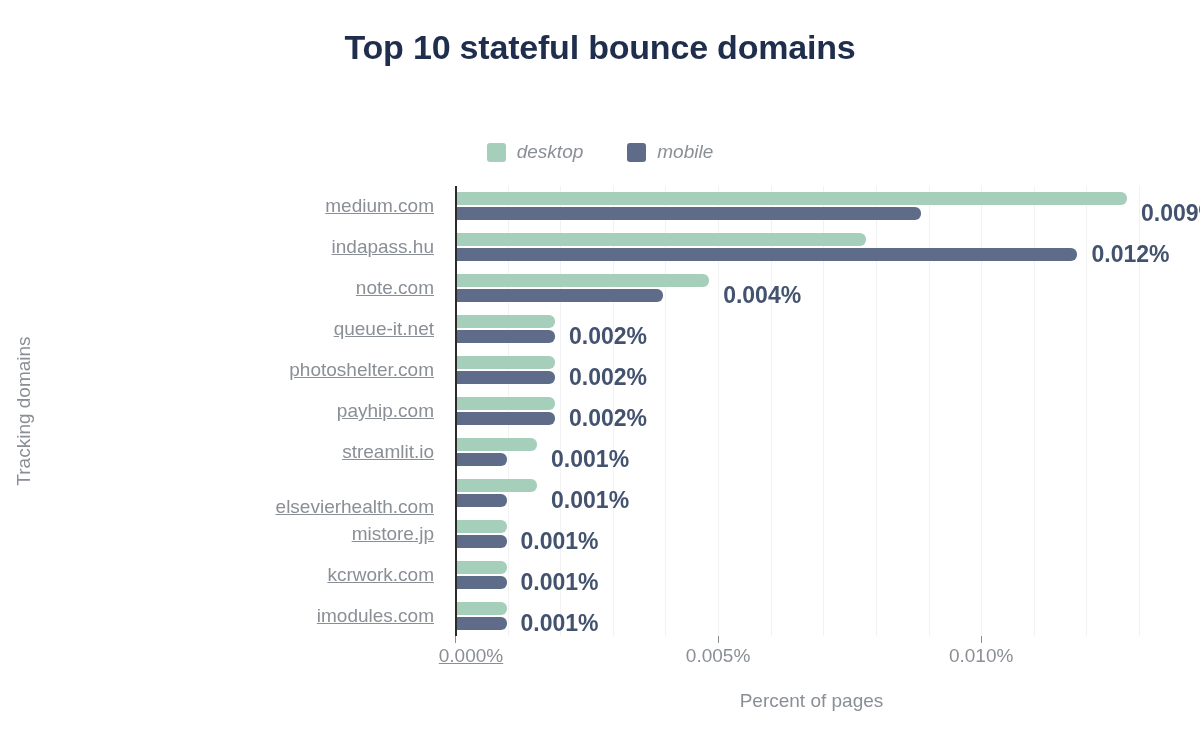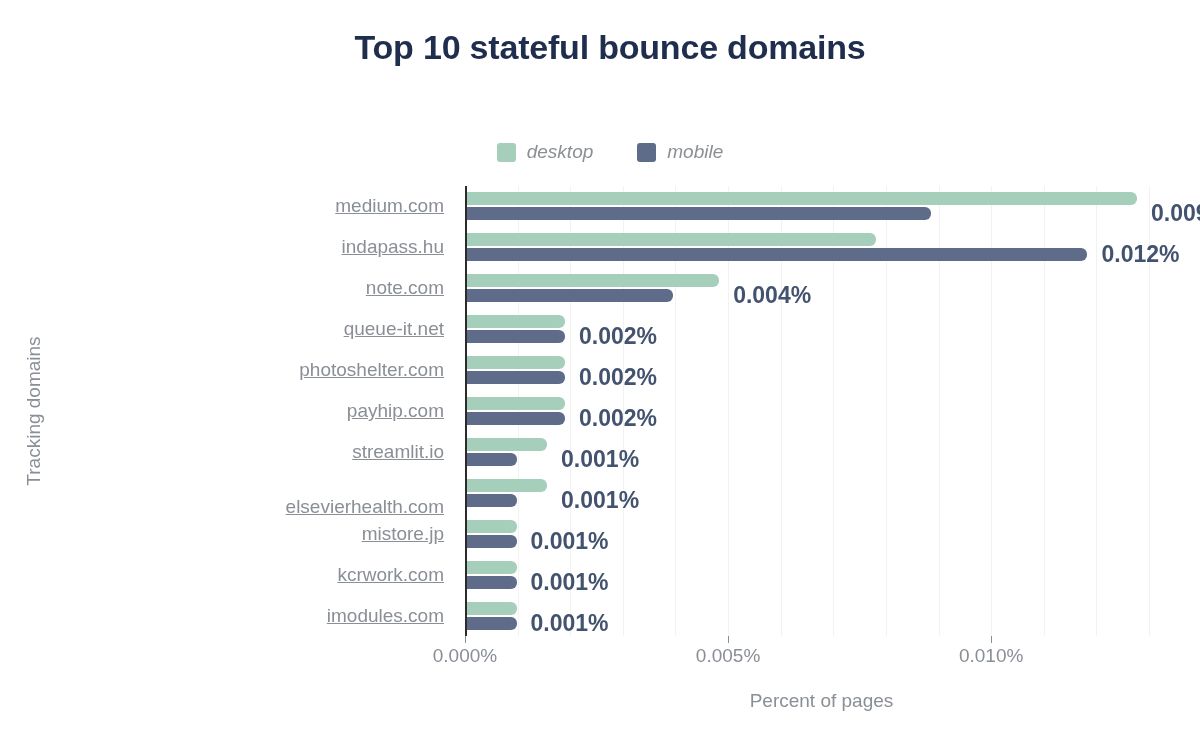--- a/index.html
+++ b/index.html
@@ -12,21 +12,20 @@
     height: 742px;
     font-family: "Liberation Sans", sans-serif;
     overflow: hidden;
     position: relative;
   }
 
   #figure {
     position: absolute;
     inset: 0;
     background: #ffffff;
-    margin-left: 10px;
   }
 
   
   #chart-title {
     position: absolute;
     top: 28px;
     left: 0;
     width: 1200px;
     text-align: center;
     font-size: 34px;
@@ -260,21 +259,21 @@
       <div class="value-label" style="left: 65.5675px; top: 395.636px;">0.001%</div>
       <div class="bar desktop" style="left: 0px; width: 51.5675px; top: 415.545px; background: rgb(166, 207, 187);"></div>
       <div class="bar mobile" style="left: 0px; width: 51.5675px; top: 430.545px; background: rgb(94, 108, 137);"></div>
       <div class="value-label" style="left: 65.5675px; top: 436.545px;">0.001%</div>
     </div>
 
   <div id="axis-line"></div>
 
   <div id="x-ticks">
       <div class="x-tick-mark" style="left: 0px;"></div>
-      <div class="x-tick-label" style="left: 0px;">0.000%</div>
+      <div class="x-tick-label" style="left: 16px; text-decoration: underline;">0.000%</div>
       <div class="x-tick-mark" style="left: 263.1px;"></div>
       <div class="x-tick-label" style="left: 263.1px;">0.005%</div>
       <div class="x-tick-mark" style="left: 526.199px;"></div>
       <div class="x-tick-label" style="left: 526.199px;">0.010%</div>
     </div>
 
   <div id="x-axis-title">Percent of pages</div>
   <div id="y-axis-title">Tracking domains</div>
 
 </div>

